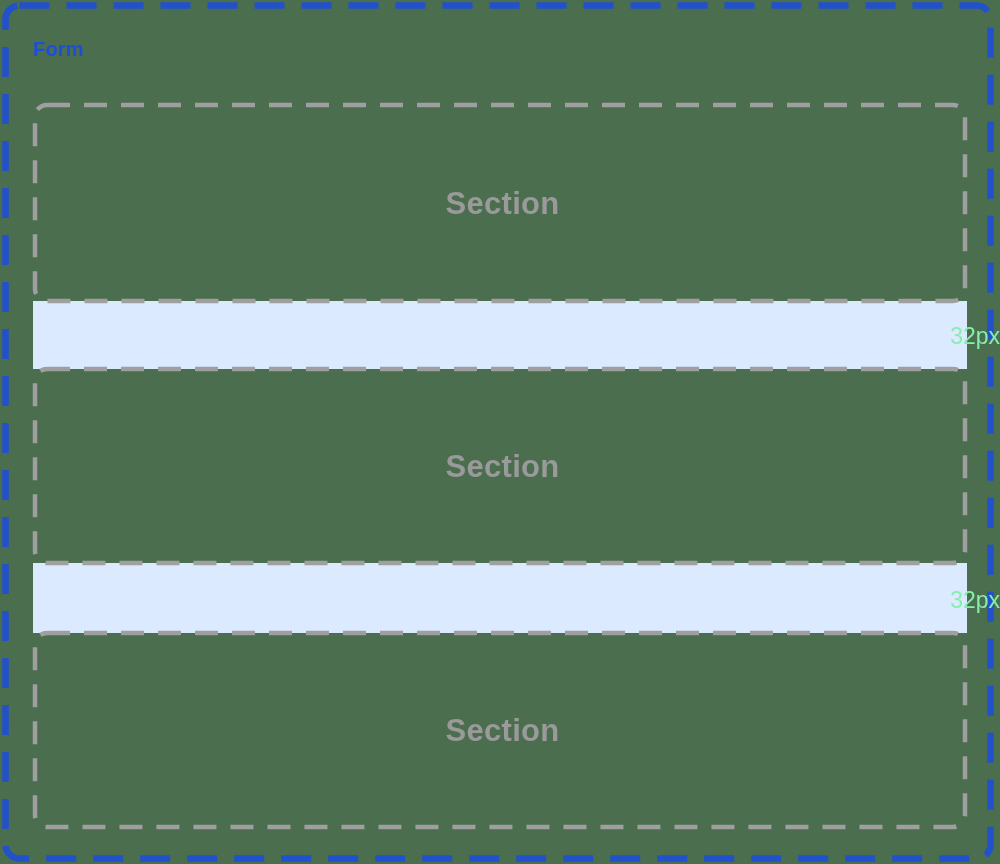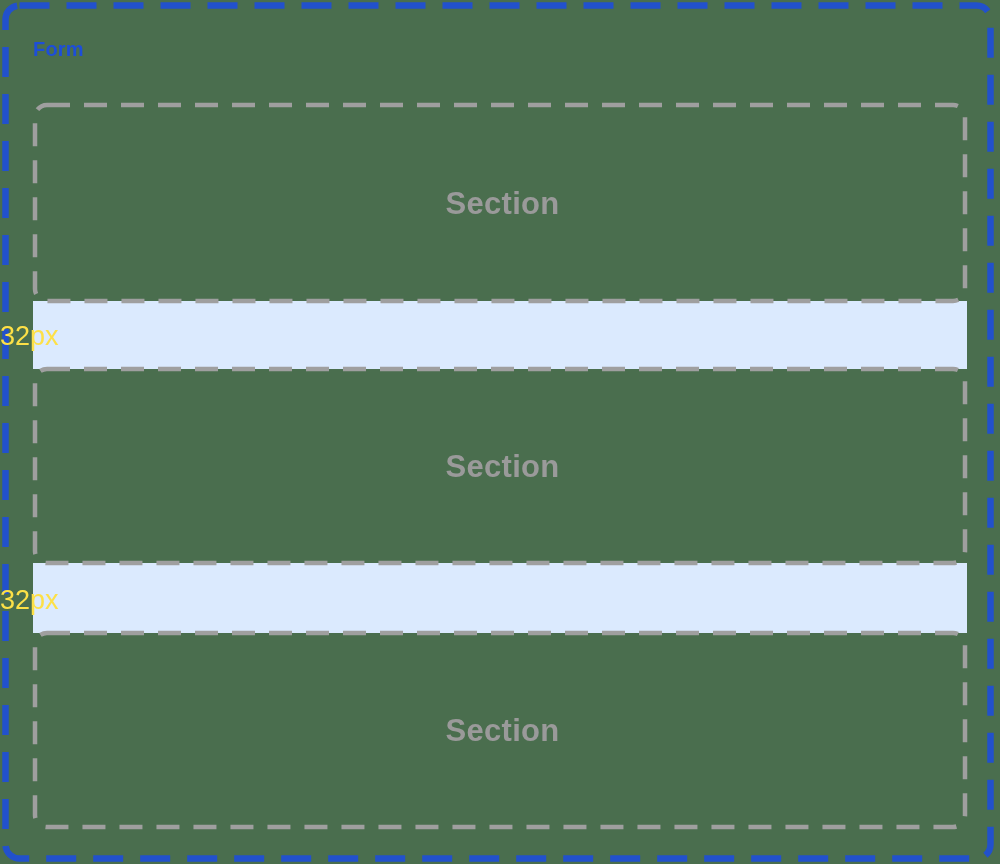--- a/index.html
+++ b/index.html
@@ -49,24 +49,24 @@
     letter-spacing: 0.3px;
     transform: translateY(-50%);
     margin-left: 44px;
   }
   .section-label.s1 { top: 204px; }
   .section-label.s2 { top: 467px; }
   .section-label.s3 { top: 731px; }
   .spacer-label {
     left: 0;
     width: 1000px;
-    text-align: left;
-    font-size: 27px;
+    text-align: right;
+    font-size: 23px;
     font-weight: 400;
-    color: #fde047;
+    color: #86efac;
     transform: translateY(-50%);
   }
   .spacer-label.g1 { top: 336px; }
   .spacer-label.g2 { top: 600px; }
 </style>
 </head>
 <body>
 
 <div class="stage">
 

